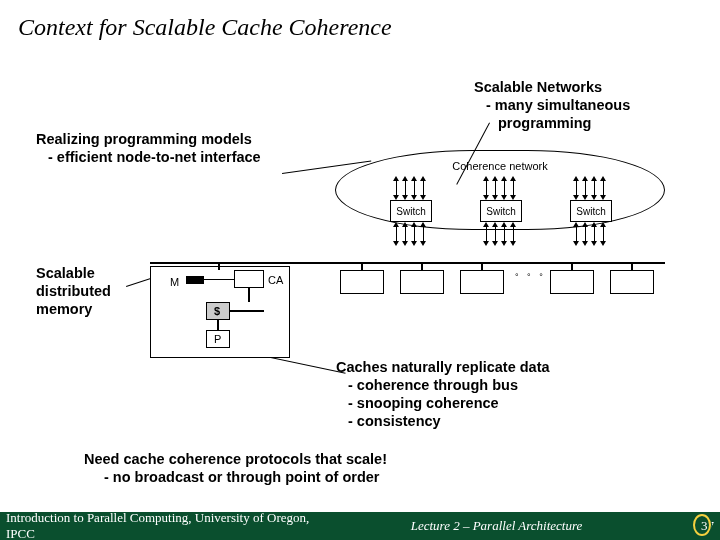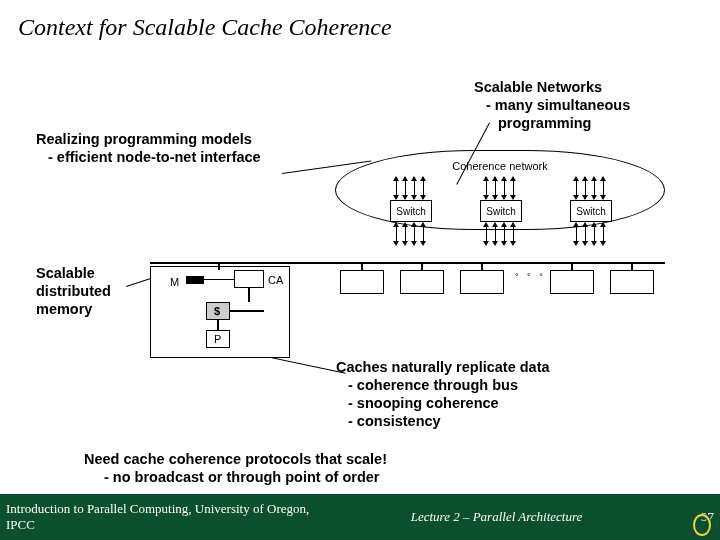--- a/index.html
+++ b/index.html
@@ -22,21 +22,21 @@
   .arrow-set .sh::before, .arrow-set .sh::after { content: ""; position: absolute; left: -3px; width: 0; height: 0; border-left: 3.5px solid transparent; border-right: 3.5px solid transparent; }
   .arrow-set .sh::before { top: -4px; border-bottom: 5px solid #000; }
   .arrow-set .sh::after { bottom: -4px; border-top: 5px solid #000; }
   .node-box { position: absolute; border: 1px solid #000; }
   .small-label { position: absolute; font-family: Arial, sans-serif; font-size: 11px; }
   .hbar { position: absolute; height: 8px; background: #000; }
   .thinline { position: absolute; background: #000; }
   .dots { position: absolute; font-family: Arial, sans-serif; font-size: 9px; letter-spacing: 3px; }
   .lead { position: absolute; background: #000; height: 1px; transform-origin: 0 0; }
   .footer {
-    position: absolute; left: 0; bottom: 0; width: 720px; height: 46px;
+    position: absolute; left: 0; bottom: 0; width: 720px; height: 28px;
     background: #0a4f2e; color: #fff; display: flex; align-items: center;
     font-family: "Times New Roman", serif; font-size: 13px;
   }
   .footer .left { flex: 1; padding-left: 6px; }
   .footer .mid { flex: 1; text-align: center; font-style: italic; }
   .footer .right { width: 60px; text-align: right; padding-right: 6px; }
   .o-logo { position: absolute; right: 4px; bottom: 2px; width: 28px; height: 24px; }
   .o-logo svg { width: 28px; height: 24px; }
   .net-oval { position: absolute; border: 1px solid #000; border-radius: 50% / 60%; }
   .net-label { position: absolute; font-family: Arial, sans-serif; font-size: 11px; width: 100%; text-align: center; }

